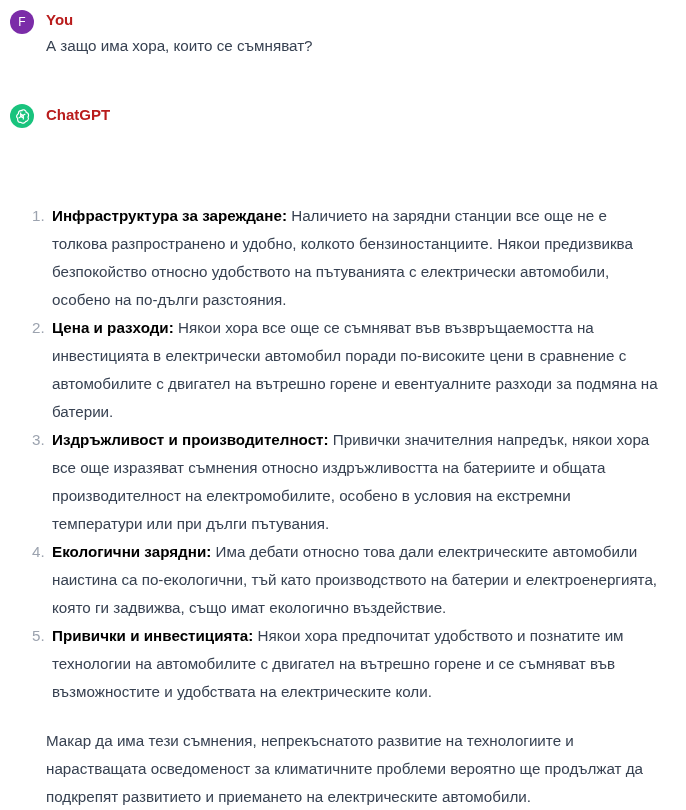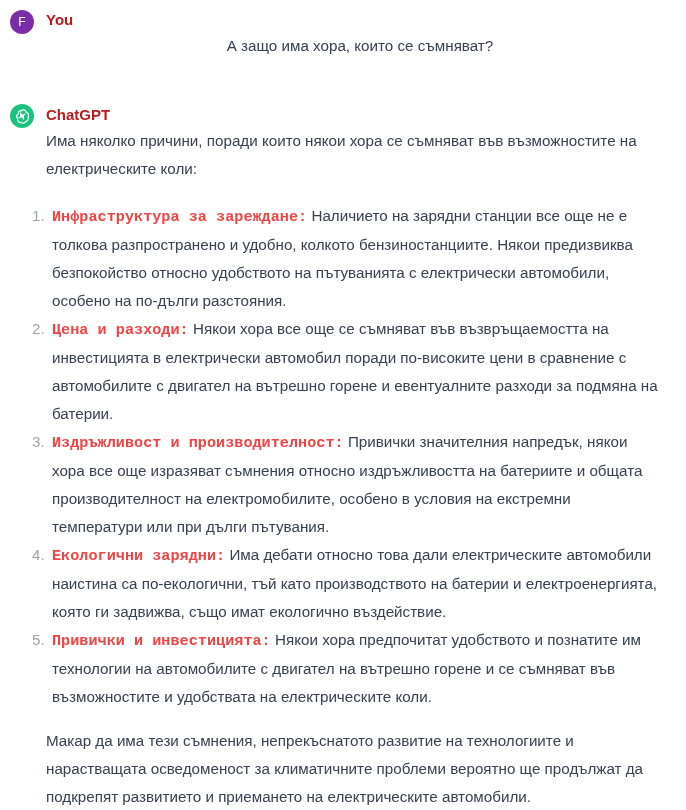--- a/index.html
+++ b/index.html
@@ -67,44 +67,42 @@
       color: #374151;
     }
     ol.reasons li .num {
       position: absolute;
       left: 8px;
       top: 0;
       color: #9ca3af;
     }
     ol.reasons li .lead {
       font-weight: bold;
-      color: #ef4444;
-      font-family: Liberation Mono, monospace;
+      color: #000000;
     }
   </style>
 </head>
 <body>
 
 <div class="msg" style="top:0; height:80px;">
   <div class="avatar avatar-user">
     <span>F</span>
   </div>
   <div class="author" style="top:11px;">You</div>
-  <div class="text" style="top:32px;text-align:center;">А защо има хора, които се съмняват?</div>
+  <div class="text" style="top:32px;">А защо има хора, които се съмняват?</div>
 </div>
 
 <div class="msg" style="top:100px; height:710px;">
   <div class="avatar avatar-gpt">
     <svg width="16" height="16" viewBox="0 0 24 24" fill="none" stroke="#ffffff" stroke-width="1.8" stroke-linejoin="round">
       <path d="M12 3.2c2.1-1.2 4.7-.4 5.8 1.7.3.6.5 1.2.5 1.9 2.3.4 3.8 2.6 3.4 4.9-.1.7-.4 1.3-.8 1.8 1.2 2 .5 4.7-1.5 5.9-.6.4-1.3.6-2 .6-.8 2.2-3.2 3.3-5.4 2.5-.6-.2-1.2-.6-1.6-1.1-2.3.4-4.5-1.1-4.9-3.4-.1-.7 0-1.4.2-2C4 14.3 3.6 11.6 5.1 9.8c.4-.5 1-.9 1.6-1.2-.2-2.4 1.5-4.4 3.8-4.6.5 0 1 0 1.5.2z"></path>
       <path d="M9 8.5l5 2.9v5.8M15 15.5l-5-2.9V6.8M12 12l-5 2.9M12 12l5-2.9"></path>
     </svg>
   </div>
   <div class="author" style="top:6px;">ChatGPT</div>
-  <div class="text" style="top:27px; width:600px;">Има няколко причини, поради които някои хора се съмняват във възможностите на електрическите коли:</div>
 </div>
 
 <ol class="reasons">
   <li>
     <span class="num">1.</span><span class="lead">Инфраструктура за зареждане:</span><span> Наличието на зарядни станции все още не е толкова разпространено и удобно, колкото бензиностанциите. Някои предизвиква безпокойство относно удобството на пътуванията с електрически автомобили, особено на по-дълги разстояния.</span>
   </li>
   <li>
     <span class="num">2.</span><span class="lead">Цена и разходи:</span><span> Някои хора все още се съмняват във възвръщаемостта на инвестицията в електрически автомобил поради по-високите цени в сравнение с автомобилите с двигател на вътрешно горене и евентуалните разходи за подмяна на батерии.</span>
   </li>
   <li>

